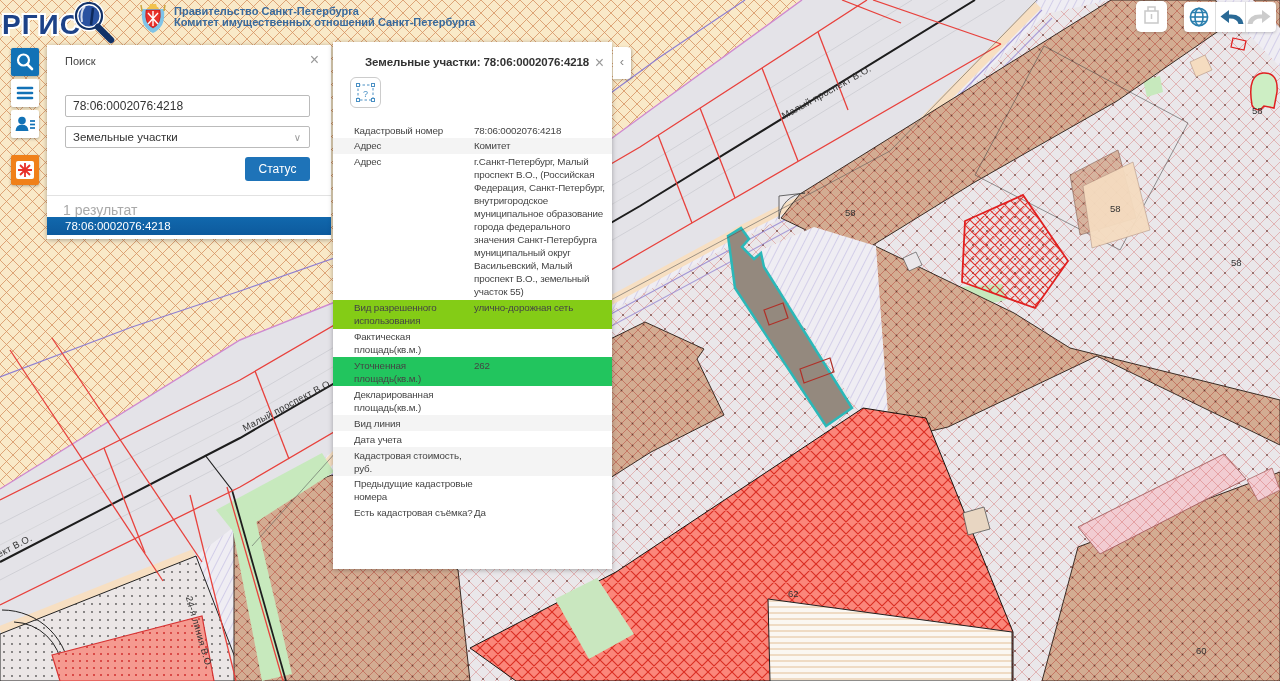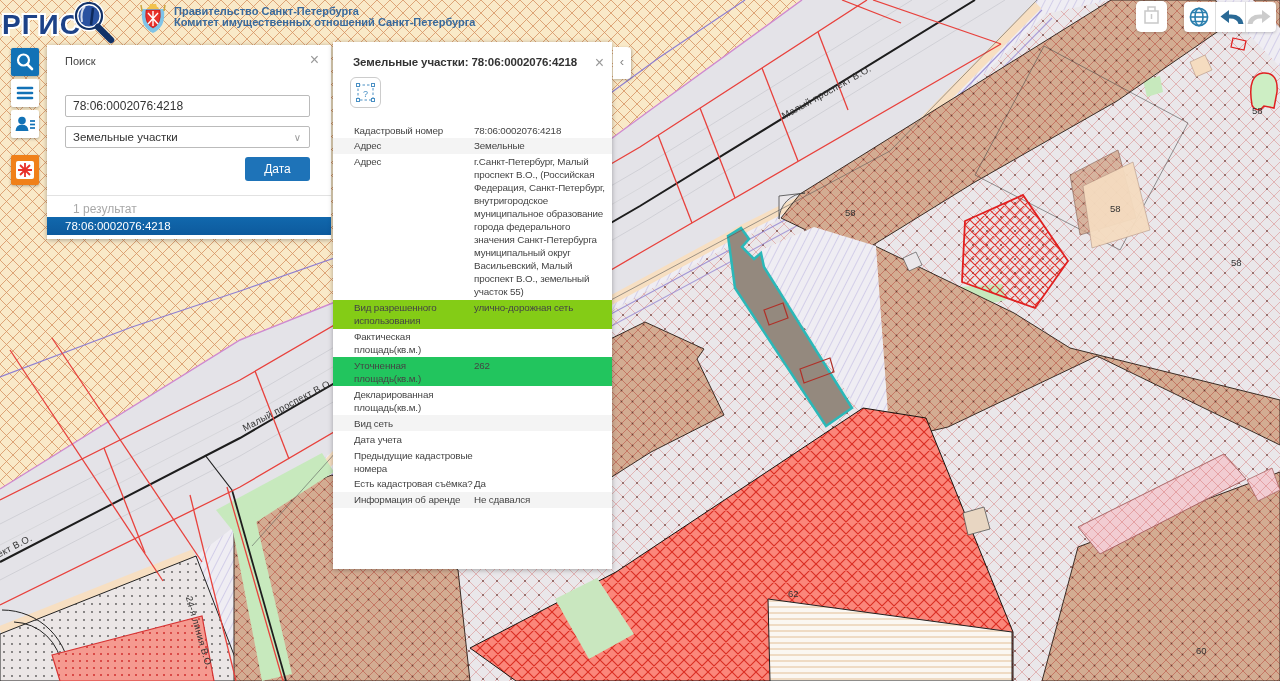--- a/index.html
+++ b/index.html
@@ -190,47 +190,47 @@
         <rect x="5" y="6" width="18" height="18" rx="2" fill="#fff"></rect>
         <path d="M14,8 L14,22 M7,15 L21,15 M9,10 L19,20 M19,10 L9,20" stroke="#e8302a" stroke-width="1.8"></path>
       </svg>
 </div>
 
 <div class="panel" style="left:47px;top:45px;width:284px;height:194px">
  <div style="position:absolute;left:18px;top:10px;font-size:11px;color:#444">Поиск</div>
  <div style="position:absolute;right:12px;top:6px;font-size:16px;color:#999">×</div>
  <div style="position:absolute;left:18px;top:50px;width:245px;height:22px;border:1px solid #bbb;border-radius:2px;font-size:12px;color:#333;line-height:20px;padding-left:7px">78:06:0002076:4218</div>
  <div style="position:absolute;left:18px;top:81px;width:245px;height:22px;border:1px solid #bbb;border-radius:2px;font-size:11.5px;color:#333;line-height:21px;padding-left:7px">Земельные участки<span style="position:absolute;right:8px;color:#999;font-size:10px">∨</span></div>
- <div style="position:absolute;left:198px;top:112px;width:65px;height:24px;background:#1e73b8;border-radius:3px;color:#fff;font-size:12px;text-align:center;line-height:24px">Дата</div>
+ <div style="position:absolute;left:198px;top:112px;width:65px;height:24px;background:#1e73b8;border-radius:3px;color:#fff;font-size:12px;text-align:center;line-height:24px">Статус</div>
  <div style="position:absolute;left:0;top:150px;width:284px;border-top:1px solid #e2e2e2"></div>
- <div style="position:absolute;left:26px;top:157px;font-size:12px;color:#a9a9a9">1 результат</div>
+ <div style="position:absolute;left:16px;top:157px;font-size:14px;color:#a9a9a9">1 результат</div>
  <div style="position:absolute;left:0;top:172px;width:284px;height:18px;background:linear-gradient(#1168ad,#0d5a9d);color:#fff;font-size:11.5px;line-height:18px;padding-left:18px">78:06:0002076:4218</div>
 </div>
 
 <div class="panel" style="left:333px;top:42px;width:279px;height:527px;overflow:hidden">
- <div style="position:absolute;left:20px;top:14px;font-size:11.5px;font-weight:bold;color:#333;white-space:nowrap;letter-spacing:-.1px">Земельные участки: 78:06:0002076:4218</div>
+ <div style="position:absolute;left:32px;top:14px;font-size:11.5px;font-weight:bold;color:#333;white-space:nowrap;letter-spacing:-.1px">Земельные участки: 78:06:0002076:4218</div>
  <div style="position:absolute;right:8px;top:12px;font-size:16px;color:#999">×</div>
  <div style="position:absolute;left:17px;top:35px;width:31px;height:31px;border:1px solid #ccc;border-radius:6px">
   <svg width="29" height="29" viewBox="0 0 29 29">
           <rect x="7" y="7" width="15" height="15" fill="none" stroke="#4a90c4" stroke-width="1" stroke-dasharray="2.5,2"></rect>
           <rect x="5.5" y="5.5" width="3" height="3" fill="#fff" stroke="#4a90c4" stroke-width="1"></rect>
           <rect x="20.5" y="5.5" width="3" height="3" fill="#fff" stroke="#4a90c4" stroke-width="1"></rect>
           <rect x="5.5" y="20.5" width="3" height="3" fill="#fff" stroke="#4a90c4" stroke-width="1"></rect>
           <rect x="20.5" y="20.5" width="3" height="3" fill="#fff" stroke="#4a90c4" stroke-width="1"></rect>
           <text x="14.5" y="18.5" text-anchor="middle" font-size="9" fill="#4a90c4" font-family="Liberation Sans,sans-serif">?</text>
         </svg>
  </div>
  <div id="tbl" style="position:absolute;left:0;top:80px;width:279px;font-size:9.8px;letter-spacing:-.15px;color:#444;line-height:13px">
 <div style="display:flex;padding:1.5px 0 1.4px 21px">
           <div style="width:120px;flex:none;white-space:nowrap">Кадастровый номер</div>
           <div style="flex:1;white-space:nowrap">78:06:0002076:4218</div>
         </div>
 <div style="background:#f4f4f4;display:flex;padding:1.5px 0 1.4px 21px">
           <div style="width:120px;flex:none;white-space:nowrap">Адрес</div>
-          <div style="flex:1;white-space:nowrap">Земельные</div>
+          <div style="flex:1;white-space:nowrap">Комитет</div>
         </div>
 <div style="display:flex;padding:1.5px 0 1.4px 21px">
           <div style="width:120px;flex:none;white-space:nowrap">Адрес</div>
           <div style="flex:1;white-space:nowrap">г.Санкт-Петербург, Малый<br>проспект В.О., (Российская<br>Федерация, Санкт-Петербург,<br>внутригородское<br>муниципальное образование<br>города федерального<br>значения Санкт-Петербурга<br>муниципальный округ<br>Васильевский, Малый<br>проспект В.О., земельный<br>участок 55)</div>
         </div>
 <div style="background:#84cc16;display:flex;padding:1.5px 0 1.4px 21px">
           <div style="width:120px;flex:none;white-space:nowrap">Вид разрешенного<br>использования</div>
           <div style="flex:1;white-space:nowrap">улично-дорожная сеть</div>
         </div>
 <div style="display:flex;padding:1.5px 0 1.4px 21px">
@@ -239,38 +239,38 @@
         </div>
 <div style="background:#22c55e;display:flex;padding:1.5px 0 1.4px 21px">
           <div style="width:120px;flex:none;white-space:nowrap">Уточненная<br>площадь(кв.м.)</div>
           <div style="flex:1;white-space:nowrap">262</div>
         </div>
 <div style="display:flex;padding:1.5px 0 1.4px 21px">
           <div style="width:120px;flex:none;white-space:nowrap">Декларированная<br>площадь(кв.м.)</div>
           <div style="flex:1;white-space:nowrap"></div>
         </div>
 <div style="background:#f4f4f4;display:flex;padding:1.5px 0 1.4px 21px">
-          <div style="width:120px;flex:none;white-space:nowrap">Вид сеть</div>
+          <div style="width:120px;flex:none;white-space:nowrap">Вид линия</div>
           <div style="flex:1;white-space:nowrap"></div>
         </div>
 <div style="display:flex;padding:1.5px 0 1.4px 21px">
           <div style="width:120px;flex:none;white-space:nowrap">Дата учета</div>
+          <div style="flex:1;white-space:nowrap"></div>
+        </div>
+<div style="background:#f4f4f4;display:flex;padding:1.5px 0 1.4px 21px">
+          <div style="width:120px;flex:none;white-space:nowrap">Кадастровая стоимость,<br>руб.</div>
           <div style="flex:1;white-space:nowrap"></div>
         </div>
 <div style="display:flex;padding:1.5px 0 1.4px 21px">
           <div style="width:120px;flex:none;white-space:nowrap">Предыдущие кадастровые<br>номера</div>
           <div style="flex:1;white-space:nowrap"></div>
         </div>
 <div style="display:flex;padding:1.5px 0 1.4px 21px">
           <div style="width:120px;flex:none;white-space:nowrap">Есть кадастровая съёмка?</div>
           <div style="flex:1;white-space:nowrap">Да</div>
-        </div>
-<div style="background:#f4f4f4;display:flex;padding:1.5px 0 1.4px 21px">
-          <div style="width:120px;flex:none;white-space:nowrap">Информация об аренде</div>
-          <div style="flex:1;white-space:nowrap">Не сдавался</div>
         </div>
 </div>
 </div>
 
 <div style="position:absolute;left:613px;top:47px;width:18px;height:32px;background:#fff;border-radius:0 4px 4px 0;box-shadow:1px 1px 3px rgba(0,0,0,.25);color:#888;font-size:13px;text-align:center;line-height:30px">‹</div>
 
 <div style="position:absolute;left:1136px;top:1px;width:31px;height:31px;background:#fff;border-radius:5px;box-shadow:0 1px 3px rgba(0,0,0,.2)">
  <svg width="31" height="31" viewBox="0 0 31 31">
         <g stroke="#c9c9c9" fill="none" stroke-width="1.5">
           <rect x="9" y="10" width="13" height="12"></rect>

